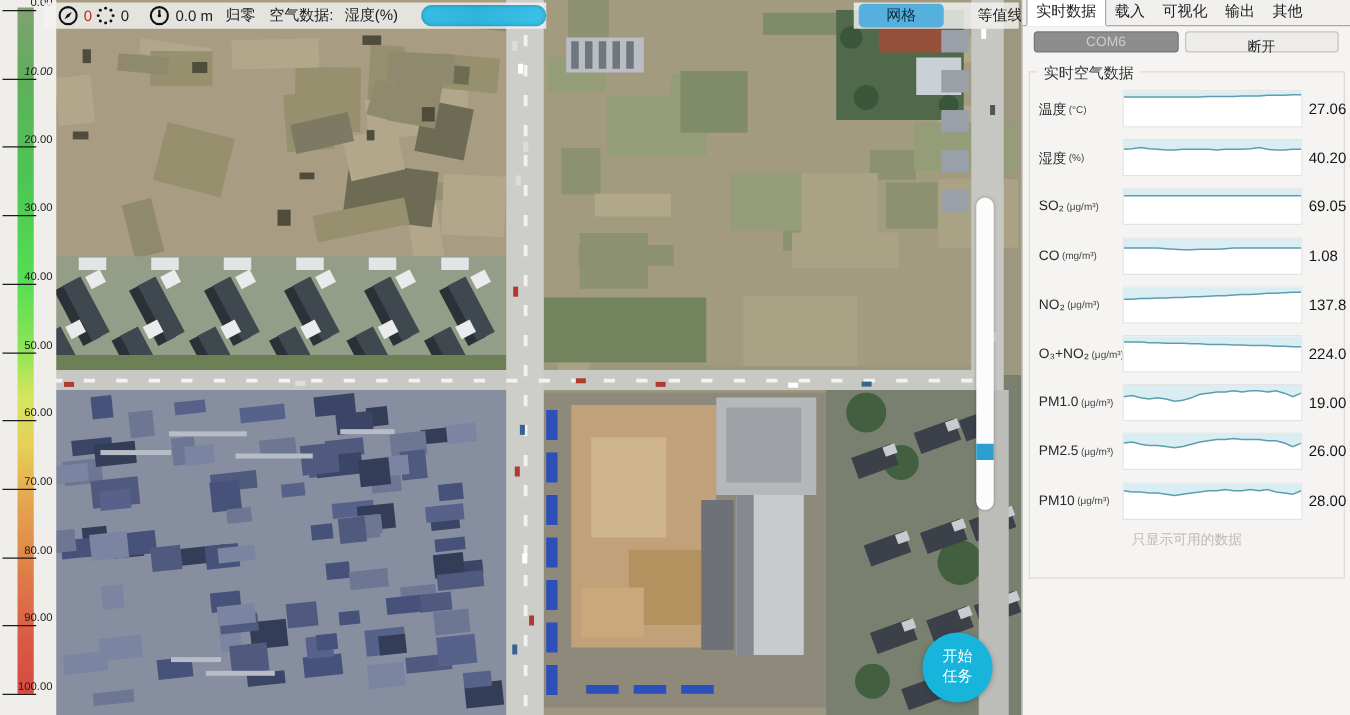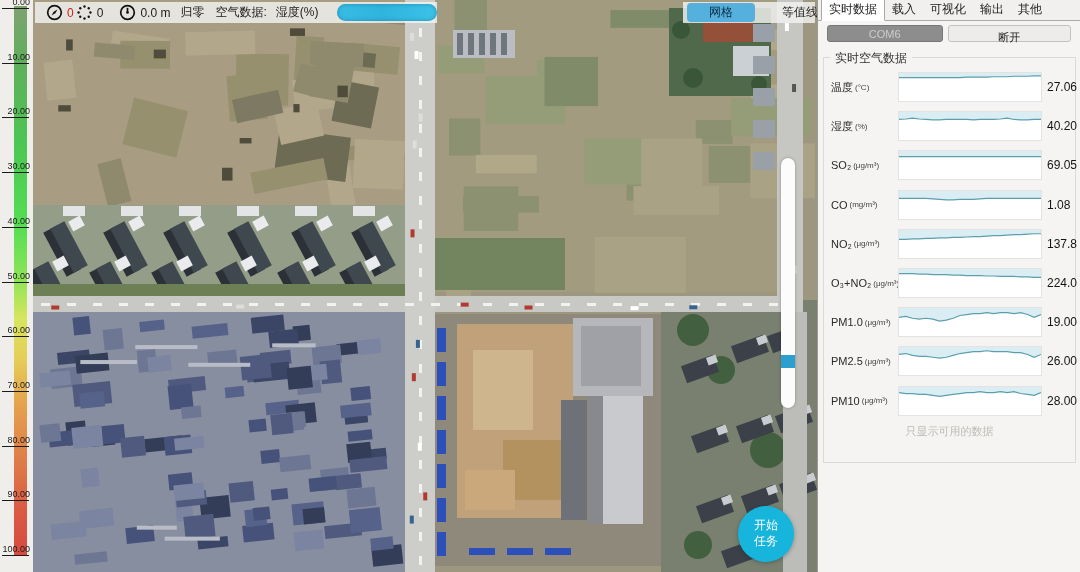--- a/index.html
+++ b/index.html
@@ -1,20 +1,20 @@
 <!DOCTYPE html>
 <html><head>
 <meta charset="utf-8">
 <style>
   html,body{margin:0;padding:0;width:1080px;height:572px;overflow:hidden;
     font-family:"Liberation Sans","DejaVu Sans",sans-serif;background:#fff;position:relative}
   *{box-sizing:border-box}
 
   
-  .cbar-strip{position:absolute;left:0;top:0;width:33px;height:572px;background:#efeeeb;z-index:6}
+  .cbar-strip{position:absolute;left:0;top:0;width:45px;height:572px;background:#efeeeb;z-index:6}
   .cbar{position:absolute;left:14px;top:6px;width:13px;height:549px}
   .tick{position:absolute;left:2px;width:27px;height:1px;background:#1b1b1b}
   .tlab{position:absolute;right:3px;font-size:9px;color:#1b1b1b;white-space:nowrap;line-height:9px}
 
   
   .map{position:absolute;left:33px;top:0;width:784px;height:572px;overflow:hidden;z-index:1}
   .map svg{display:block}
 
   
   .toolbar{position:absolute;left:35px;top:2px;width:402px;height:21px;z-index:7;
@@ -63,21 +63,21 @@
 </style>
 </head>
 <body>
 
 <div class="cbar-strip">
   <div class="cbar" id="cbar" style="background: linear-gradient(rgb(126, 162, 114) 0%, rgb(96, 174, 92) 10%, rgb(76, 198, 84) 25%, rgb(85, 222, 83) 40%, rgb(144, 228, 87) 50%, rgb(216, 229, 94) 57%, rgb(229, 207, 88) 64%, rgb(229, 165, 78) 72%, rgb(223, 127, 73) 82%, rgb(218, 90, 68) 92%, rgb(215, 74, 65) 100%);"></div>
   <div id="cticks">
       <div class="tick" style="top: 8px;"></div>
       <div class="tlab" style="top: -2px;">0.00</div>
       <div class="tick" style="top: 62.7px;"></div>
-      <div class="tlab" style="top: 52.7px;">10.00</div>
+      <div class="tlab" style="top: 52.7px; font-style: italic;">10.00</div>
       <div class="tick" style="top: 117.4px;"></div>
       <div class="tlab" style="top: 107.4px;">20.00</div>
       <div class="tick" style="top: 172.1px;"></div>
       <div class="tlab" style="top: 162.1px;">30.00</div>
       <div class="tick" style="top: 226.8px;"></div>
       <div class="tlab" style="top: 216.8px;">40.00</div>
       <div class="tick" style="top: 281.5px;"></div>
       <div class="tlab" style="top: 271.5px;">50.00</div>
       <div class="tick" style="top: 336.2px;"></div>
       <div class="tlab" style="top: 326.2px;">60.00</div>

